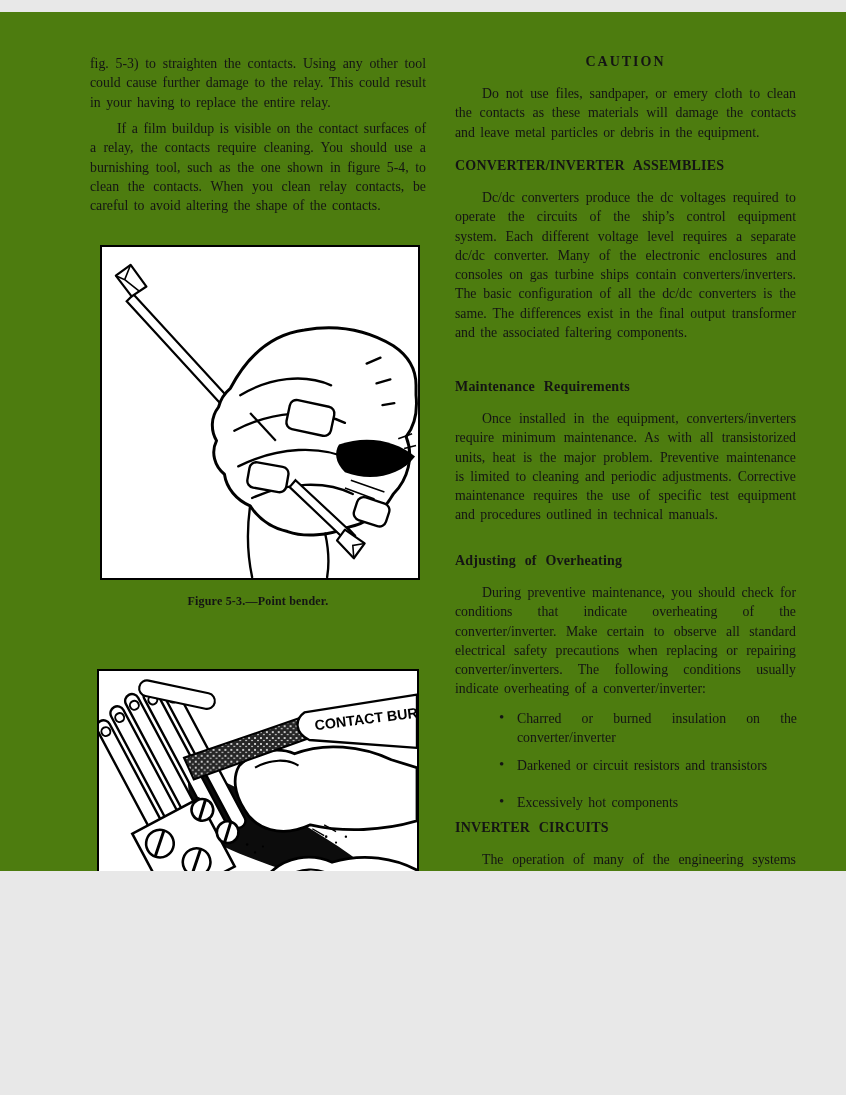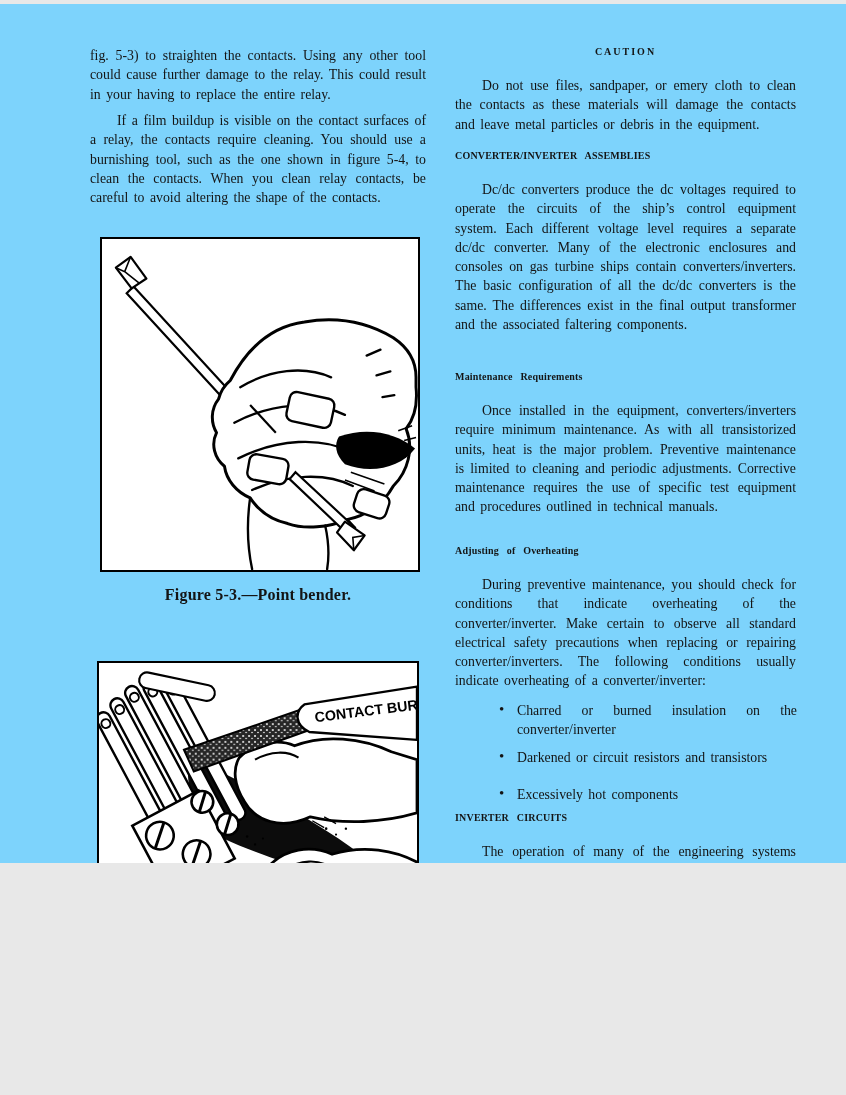--- a/index.html
+++ b/index.html
@@ -1,28 +1,28 @@
 <!DOCTYPE html>
 <html><head>
 <meta charset="utf-8">
 <style>
   html,body{margin:0;padding:0;background:#e8e8e8;}
   #page{
-    position:relative;width:846px;height:859px;margin:4px auto;
-    background:#7dd3fc;overflow:hidden;
+    position:relative;width:846px;height:859px;margin:12px auto;
+    background:#4d7c0f;overflow:hidden;
     font-family:"Liberation Serif",serif;color:#141414;
   }
   .abs{position:absolute;}
   .para{font-size:13.8px;line-height:19.3px;text-align:justify;word-spacing:2px;}
   .indent{text-indent:27px;}
   .lcol{left:90px;width:336px;}
   .rcol{left:455px;width:341px;}
-  .heading{font-weight:bold;font-size:10px;word-spacing:5px;letter-spacing:.2px;}
+  .heading{font-weight:bold;font-size:14px;word-spacing:5px;letter-spacing:.2px;}
   .heading.centered{text-align:center;letter-spacing:2px;}
-  .caption{font-weight:bold;font-size:16px;text-align:center;letter-spacing:.2px;}
+  .caption{font-weight:bold;font-size:12px;text-align:center;letter-spacing:.2px;}
   .figframe{position:absolute;border:2px solid #000;background:#fff;box-sizing:border-box;}
   .figframe svg{display:block;width:100%;height:100%;}
   .bullet-item{position:absolute;left:497px;width:300px;font-size:13.8px;line-height:19.3px;
     text-align:justify;word-spacing:2px;padding-left:20px;box-sizing:border-box;}
   .bullet-dot{position:absolute;left:2px;top:-1px;font-size:15px;}
   #watermark{position:absolute;left:0;top:963px;z-index:2;pointer-events:none;}
   #page-number{position:absolute;left:420px;top:1035px;z-index:3;font-size:20px;color:#000;}
 </style>
 </head>
 <body>

